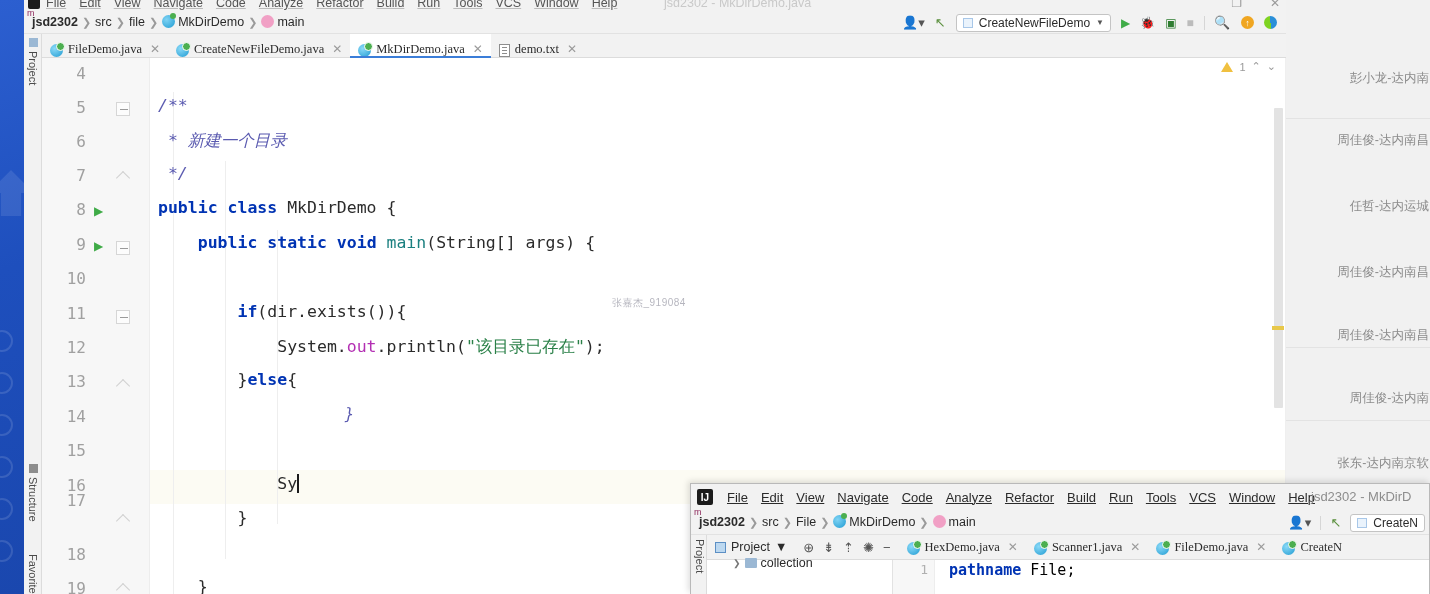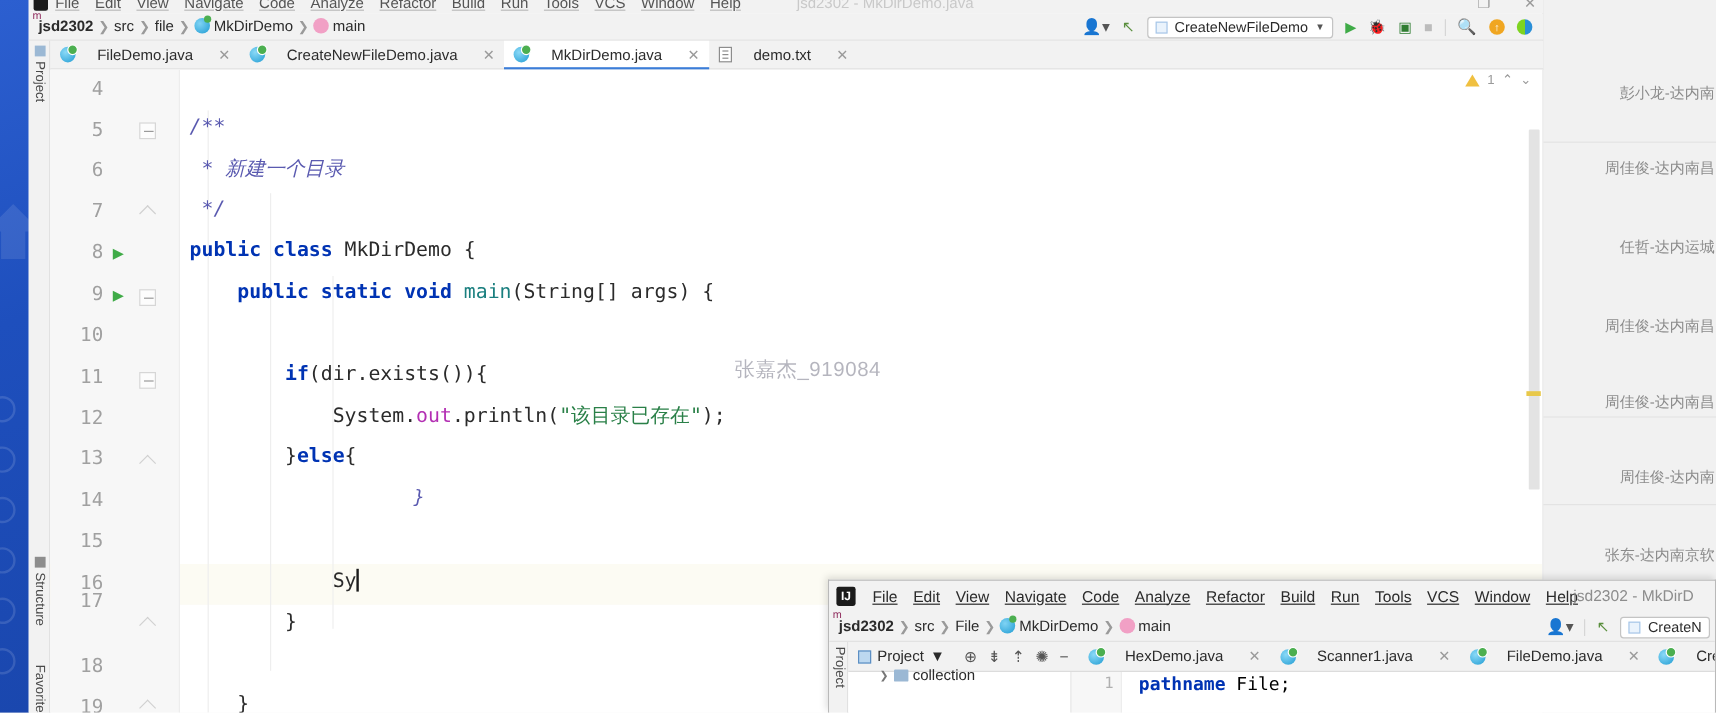--- a/index.html
+++ b/index.html
@@ -116,22 +116,22 @@
   .dot-blue { width:13px;height:13px;border-radius:50%;
      background:conic-gradient(#2a8fd8 0 50%,#7ed321 50% 100%);}
 
   
   .w1-tabs {
     position: absolute; left: 18px; top: 34px; width: 1244px; height: 24px;
     background: #f2f2f2; border-bottom: 1px solid #dcdcdc;
     display: flex; align-items: stretch; font-size: 12.5px;
   }
   .etab {
-    display: flex; align-items: center; gap: 18px; padding: 0 8px;
-    color: #2b2b2b; white-space: nowrap; cursor: pointer; position: relative;
+    display: flex; align-items: flex-end; gap: 5px; padding: 0 8px;
+    color: #2b2b2b; white-space: nowrap; cursor: pointer; position: relative; font-family: Liberation Serif, serif;
   }
   .etab.active { background: #ffffff; }
   .etab.active::after {
     content:""; position:absolute; left:0; right:0; bottom:-1px; height:2px; background:#3b7dd8;
   }
   .etab .x { color: #9a9a9a; font-size: 12px; margin-left: 3px; }
   .tabico-java {
     width: 13px; height: 13px; border-radius: 50%;
     background: radial-gradient(circle at 35% 35%,#8ad9f7,#1f9bd2); position: relative;
   }
@@ -208,21 +208,21 @@
   .hintpar {
     background: #eeeeee; color: #8d8d8d; border-radius: 2px; padding: 0 2px;
   }
   .hl-mkdir { background: #faeec4; }
   .caret {
     display: inline-block; width: 1.5px; height: 19px; background: #1b1b1b;
     vertical-align: -4px;
   }
   .watermark {
     position: absolute; font-family: "Liberation Sans", sans-serif;
-    font-size: 17px; color: rgba(90,90,110,.45); white-space: nowrap;
+    font-size: 10px; color: rgba(90,90,110,.45); white-space: nowrap;
     letter-spacing: .5px;
   }
   
   .insp {
     position: absolute; right: 10px; top: 2px; display: flex; align-items: center; gap: 6px;
     font-size: 11px; color: #9a9a9a;
   }
   .warn-tri {
     width: 0; height: 0; border-left: 6px solid transparent; border-right: 6px solid transparent;
     border-bottom: 10px solid #f0c040;

